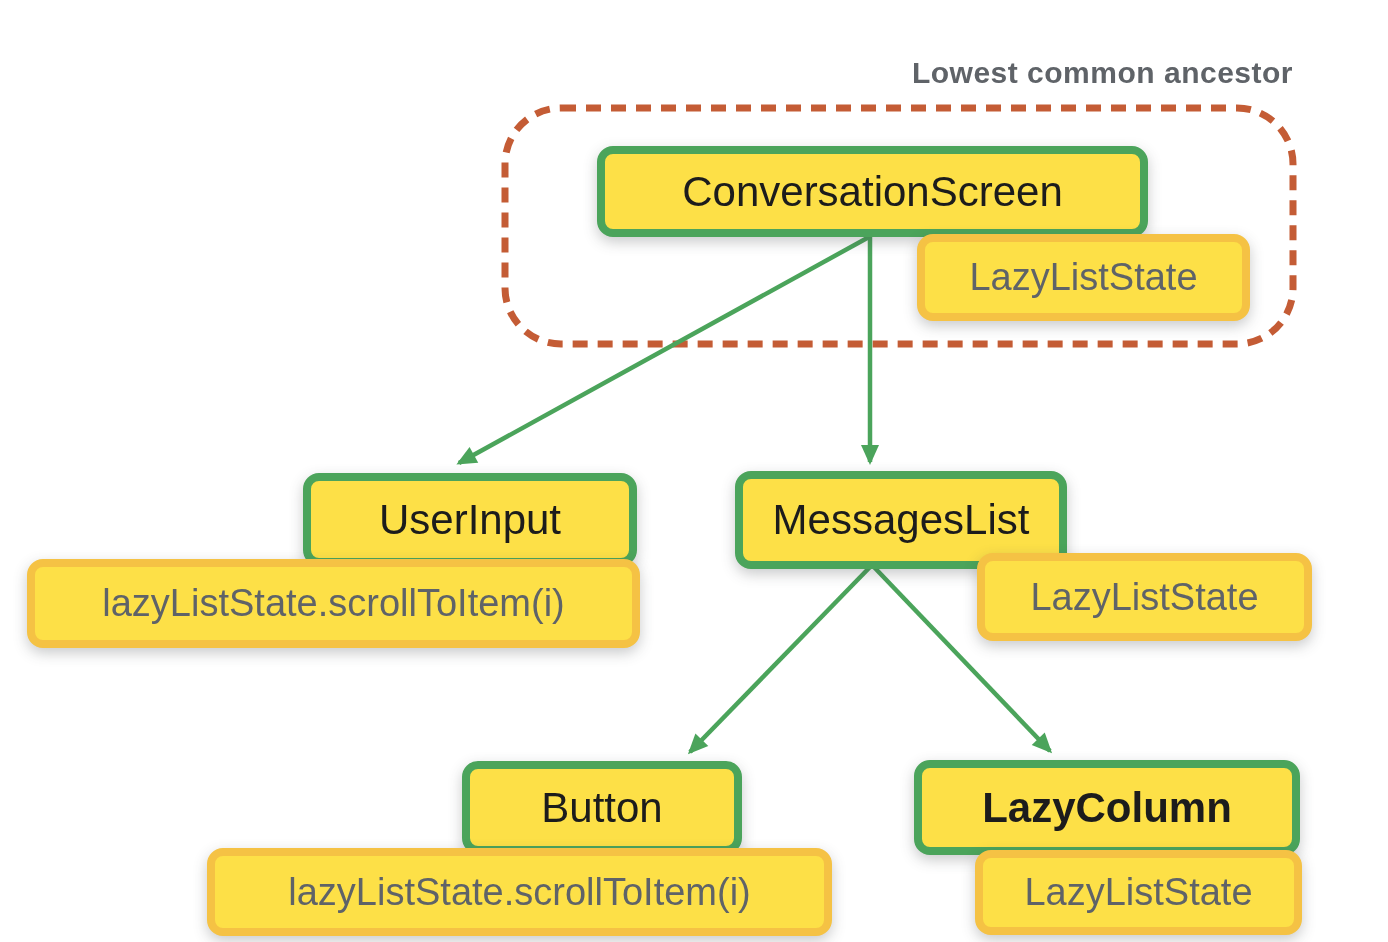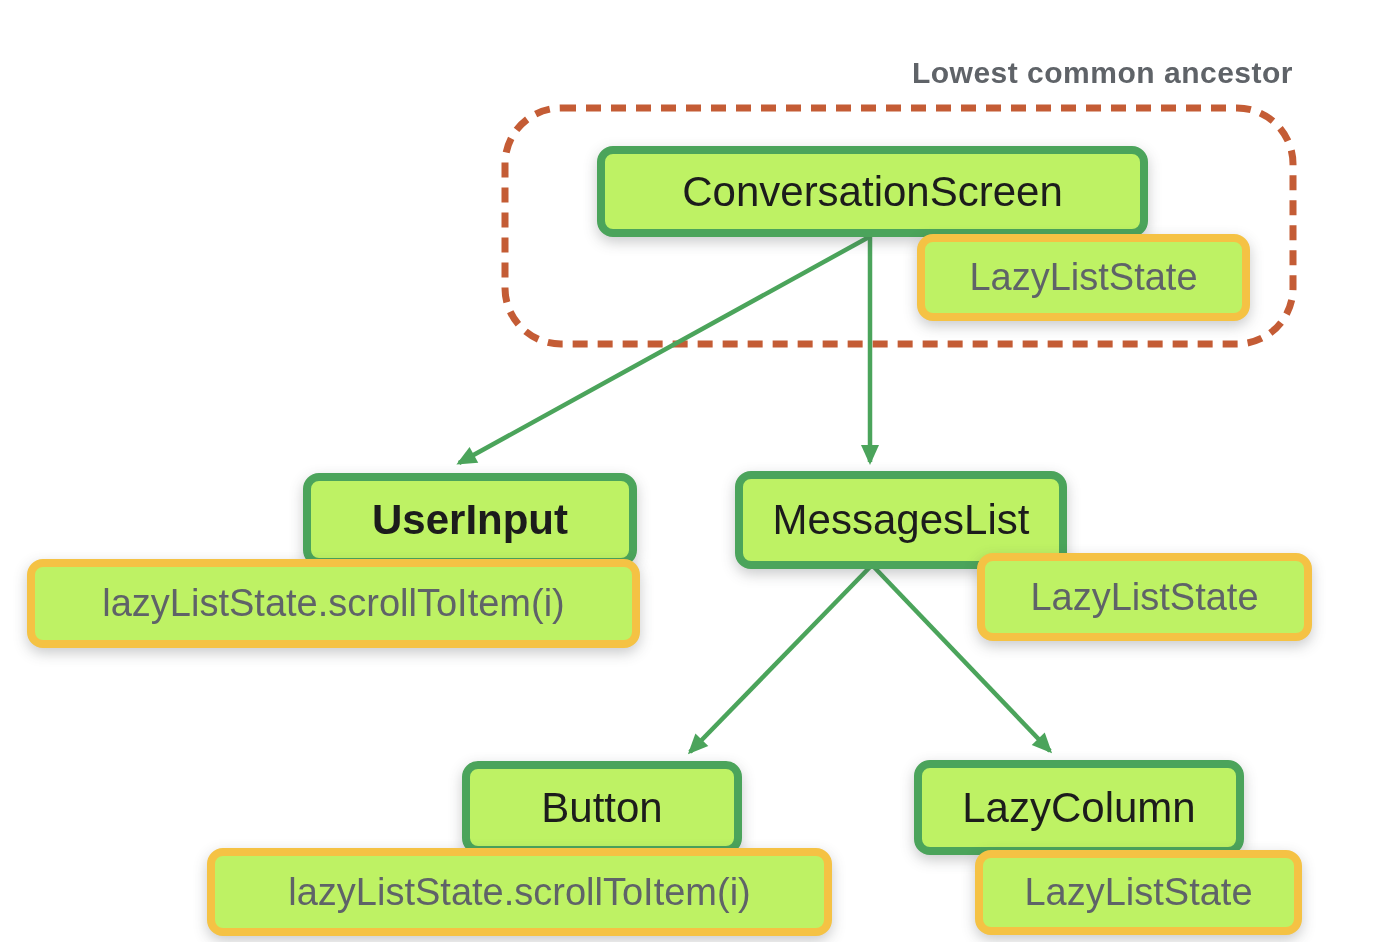--- a/index.html
+++ b/index.html
@@ -52,21 +52,21 @@
   }
   .edge {
     stroke: var(--edge);
     stroke-width: 4.5;
     fill: none;
   }
   .arrowhead-fill { fill: var(--edge); }
 
   .box {
     position: absolute;
-    background: #bef264;
+    background: #fde047;
     display: flex;
     align-items: center;
     justify-content: center;
     white-space: nowrap;
     border-radius: 16px;
     box-shadow: 0 5px 14px rgba(60,64,67,0.28);
   }
   .node {
     border: 8px solid var(--node-border);
     color: var(--node-text);
@@ -99,33 +99,33 @@
     <line class="edge" x1="869" y1="201" x2="459" y2="427" marker-end="url(#arrowhead)"></line>
     <line class="edge" x1="870" y1="201" x2="870" y2="426" marker-end="url(#arrowhead)"></line>
     <line class="edge" x1="871" y1="530" x2="690" y2="716" marker-end="url(#arrowhead)"></line>
     <line class="edge" x1="873" y1="530" x2="1050" y2="715" marker-end="url(#arrowhead)"></line>
   </svg>
 
   <div class="box node" style="left:597px; top:110px; width:551px; height:91px;">
     <span>ConversationScreen</span>
   </div>
 
-  <div class="box node" style="left:303px; top:437px; width:334px; height:93px;font-weight:bold;">
+  <div class="box node" style="left:303px; top:437px; width:334px; height:93px;">
     <span>UserInput</span>
   </div>
 
   <div class="box node" style="left:735px; top:435px; width:332px; height:98px;">
     <span>MessagesList</span>
   </div>
 
   <div class="box node" style="left:462px; top:725px; width:280px; height:93px;">
     <span>Button</span>
   </div>
 
-  <div class="box node" style="left:914px; top:724px; width:330px; height:95px;">
+  <div class="box node" style="left:914px; top:724px; width:386px; height:95px;font-weight:bold;">
     <span>LazyColumn</span>
   </div>
 
   <div class="box state" style="left:917px; top:198px; width:333px; height:87px;">
     <span>LazyListState</span>
   </div>
 
   <div class="box state" style="left:27px; top:523px; width:613px; height:89px;">
     <span>lazyListState.scrollToItem(i)</span>
   </div>

